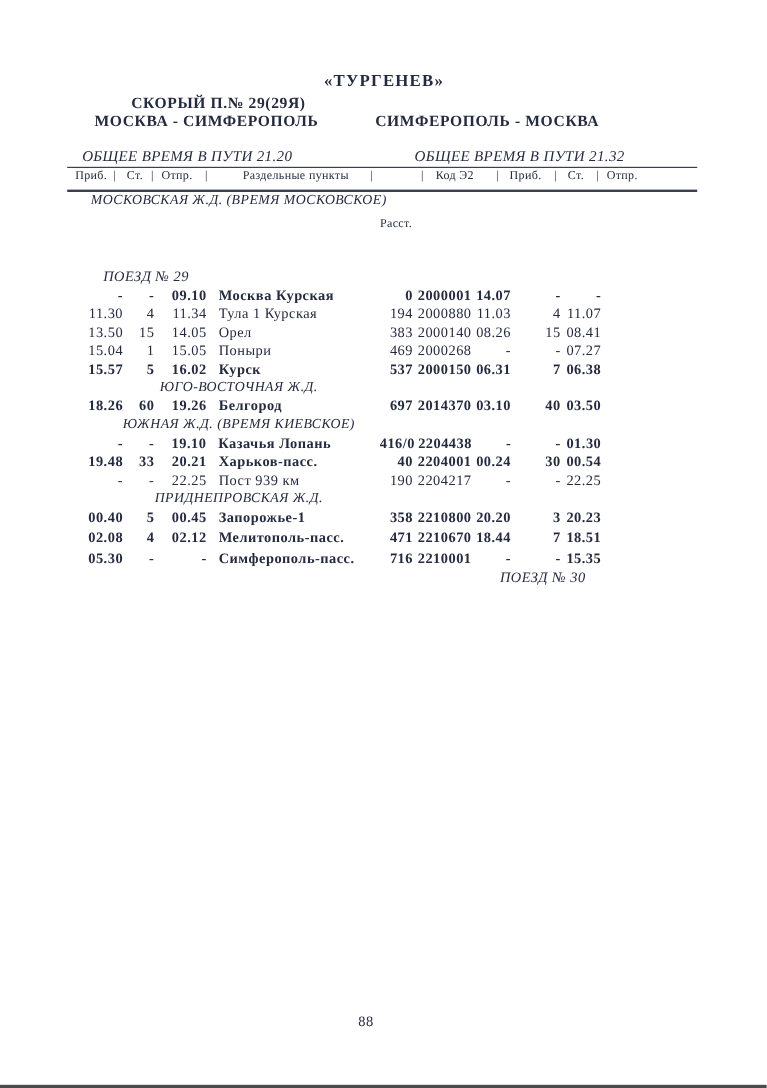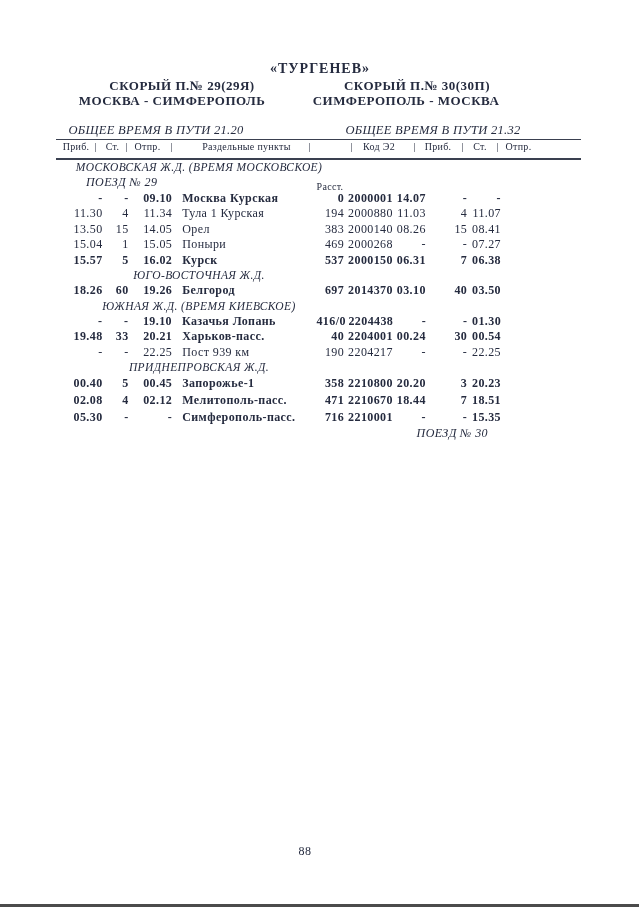--- a/index.html
+++ b/index.html
@@ -18,21 +18,21 @@
   .rule-bottom { top:158px; height:2px; }
   .thead { position:absolute; top:141px; left:0; width:639px; height:27px; font-size:10px; letter-spacing:0.3px; }
   .thead span { position:absolute; transform:translateX(-50%); }
   .tbody { position:absolute; top:160px; left:64px; width:438px; }
   .trow { display:flex; height:15.4px; align-items:center; font-size:12px; letter-spacing:0.4px; }
   .trow.tall { height:17px; }
   .trow.bold { font-weight:bold; }
   .trow.section { display:block; text-align:center; font-style:italic; font-size:11.5px;
                   letter-spacing:0.4px; line-height:15.4px; padding-right:168px; }
   .trow.label { display:block; font-style:italic; font-size:12px; line-height:15.4px; }
-  .trow.label.left  { padding-left:22px; }
+  .trow.label.left  { padding-left:22px;margin-top:48px; }
   .trow.label.right { text-align:right; padding-right:14px; height:15.4px; }
   .dc { overflow:visible; }
   .dc1 { width:40px;  text-align:right; padding-right:3px; }
   .dc2 { width:24px;  text-align:right; padding-right:5px; }
   .dc3 { width:40px;  text-align:right; padding-right:5px; }
   .dc4 { width:140px; text-align:left;  padding-left:5px; }
   .dc5 { width:28px;  text-align:right; padding-right:1px; }
   .dc6 { width:43px;  text-align:left;  padding-left:3px; }
   .dc7 { width:36px;  text-align:right; padding-right:1px; }
   .dc8 { width:42px;  text-align:right; }
@@ -41,21 +41,20 @@
   .scan-edge { position:absolute; left:0; bottom:0; width:639px; height:3px; background:#4b4b4b; }
 </style>
 </head>
 <body>
 
 <div class="page">
 
   <div class="abs cx doc-title" style="top:61px; left:320px;">«ТУРГЕНЕВ»</div>
 
   <div class="abs cx train-name" style="top:78px; left:182px;">СКОРЫЙ П.№ 29(29Я)</div>
-  <div class="abs cx train-name" style="top:78px; left:417px;">СКОРЫЙ П.№ 30(30П)</div>
 
   <div class="abs cx route" style="top:93px; left:172px;">МОСКВА - СИМФЕРОПОЛЬ</div>
   <div class="abs cx route" style="top:93px; left:406px;">СИМФЕРОПОЛЬ - МОСКВА</div>
 
 
   <div class="abs cx duration" style="top:123px; left:156px;">ОБЩЕЕ ВРЕМЯ В ПУТИ 21.20</div>
   <div class="abs cx duration" style="top:123px; left:433px;">ОБЩЕЕ ВРЕМЯ В ПУТИ 21.32</div>
 
   <div class="rule rule-top"></div>
   <div class="thead" id="thead">

